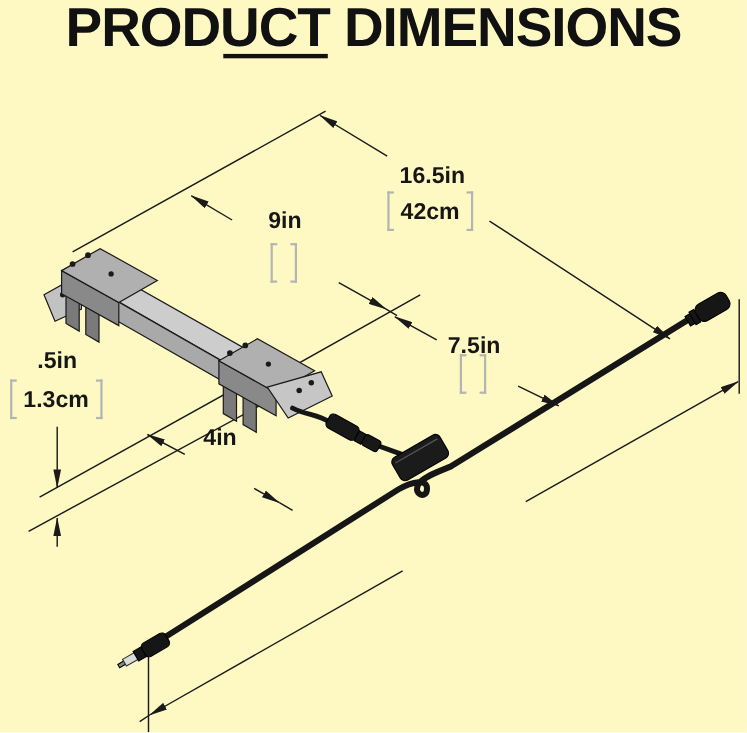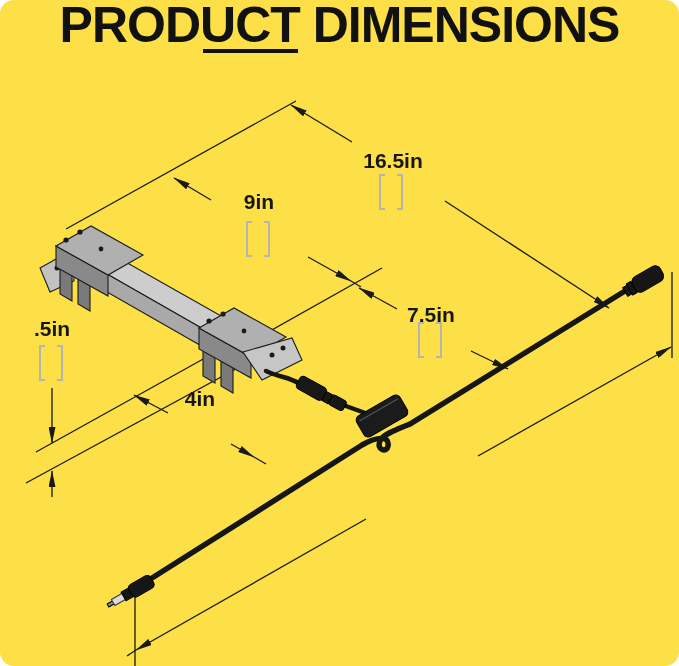--- a/index.html
+++ b/index.html
@@ -1,19 +1,18 @@
 <!DOCTYPE html>
 <html><head>
 <meta charset="utf-8">
 <style>
   html,body{margin:0;padding:0;background:#fff;}
   #stage{
-    position:relative;width:679px;height:666px;background:#fde047;overflow:hidden;
+    position:relative;width:679px;height:666px;background:#fef9c3;overflow:hidden;
     font-family:"Liberation Sans", sans-serif;
-    border-radius:14px;
   }
   .title{
     position:absolute;left:50%;top:-4px;transform:translateX(-50%);
     font-size:50px;font-weight:bold;letter-spacing:-1px;color:#111;white-space:nowrap;
   }
   .title-underline{
     position:absolute;left:203px;top:49px;width:95px;height:4px;background:#111;
   }
   svg{position:absolute;left:0;top:0;}
   .dim-in,.dim-cm{
@@ -134,37 +133,39 @@
       <rect x="103" y="585.3" width="7" height="3.4" fill="#888"></rect>
       <rect x="109" y="583.5" width="13" height="7" fill="#dcdcdc" stroke="#333"></rect>
       <rect x="121" y="582" width="9" height="10" fill="#161616"></rect>
       <rect x="129" y="580" width="25" height="14" rx="4" fill="#161616"></rect>
     </g>
   </svg>
 
   <div class="dim-in" style="left:393px;top:160px">16.5in</div>
   <div class="dim-cm" style="left:391px;top:192px">
     <span class="brk brk-l"></span>
+    <span>42cm</span>
     <span class="brk brk-r"></span>
   </div>
 
   <div class="dim-in" style="left:259px;top:201px">9in</div>
   <div class="dim-cm" style="left:258px;top:239px">
     <span class="brk brk-l"></span>
     <span class="brk brk-r"></span>
   </div>
 
   <div class="dim-in" style="left:431px;top:314px">7.5in</div>
   <div class="dim-cm" style="left:430px;top:340px">
     <span class="brk brk-l"></span>
     <span class="brk brk-r"></span>
   </div>
 
   <div class="dim-in" style="left:52px;top:328px">.5in</div>
   <div class="dim-cm" style="left:51px;top:363px">
     <span class="brk brk-l"></span>
+    <span>1.3cm</span>
     <span class="brk brk-r"></span>
   </div>
 
   <div class="dim-in" style="left:200px;top:398px">4in</div>
 
 
 </div>
 
 </body></html>

